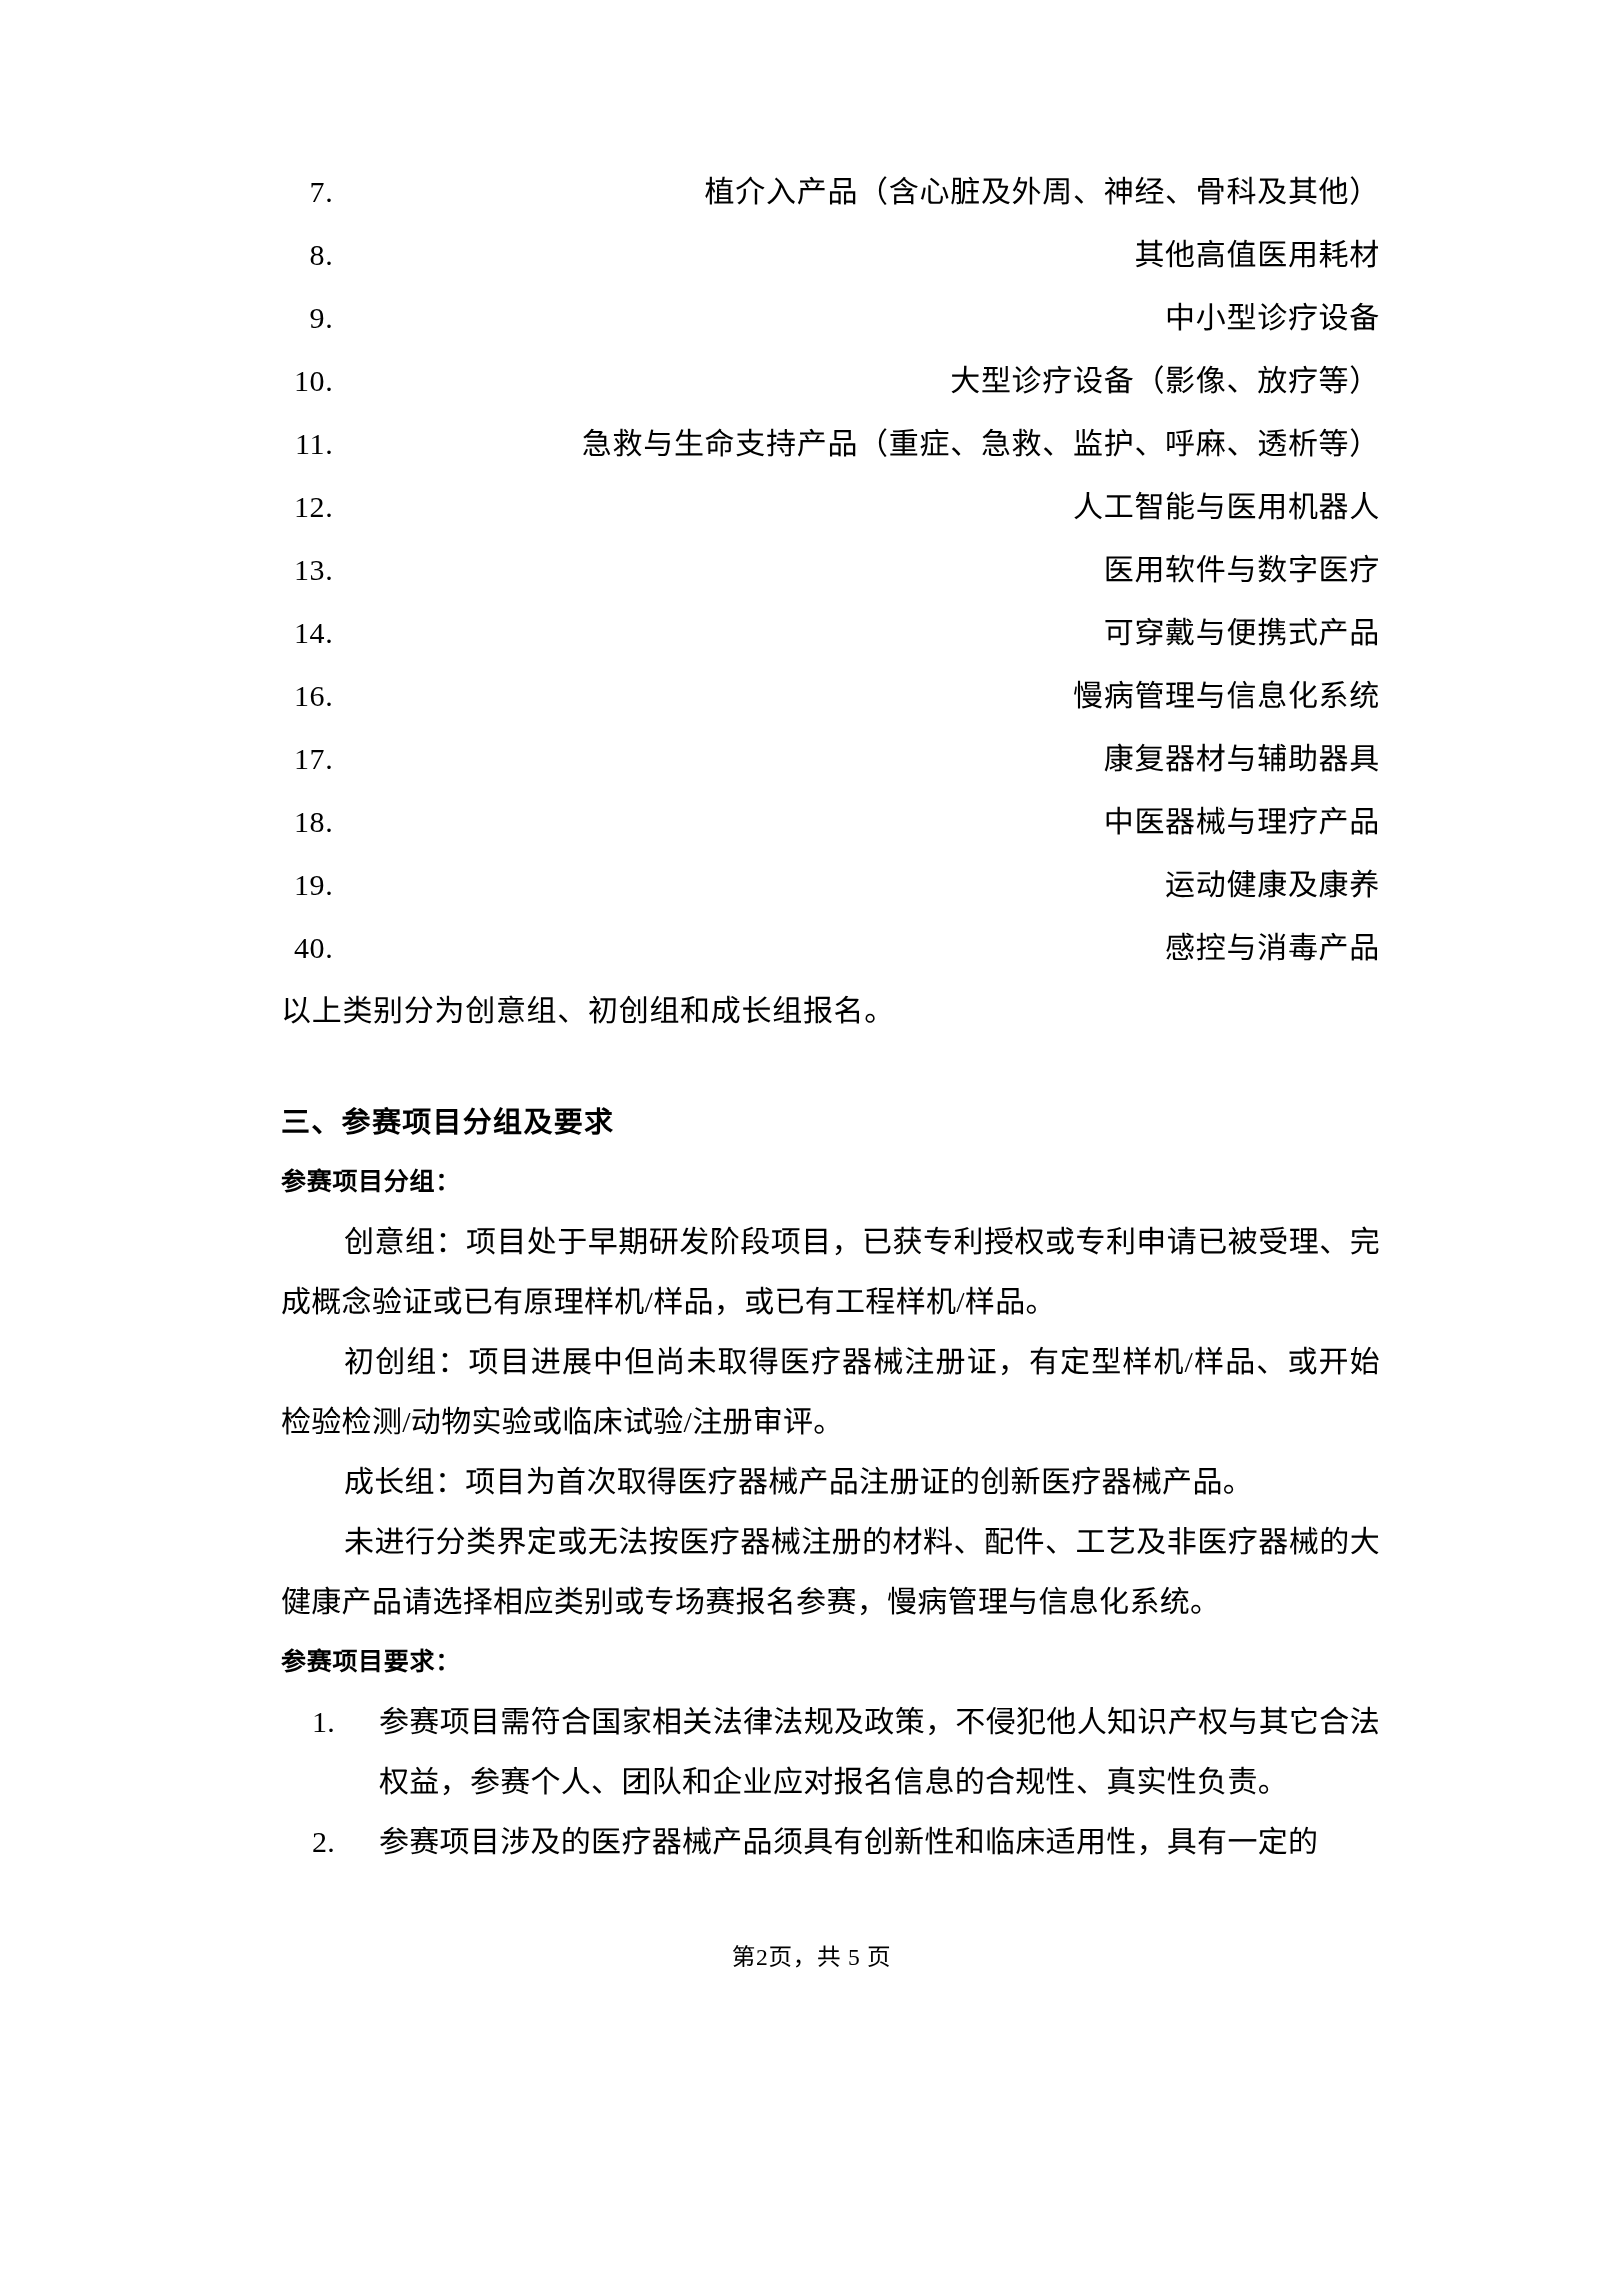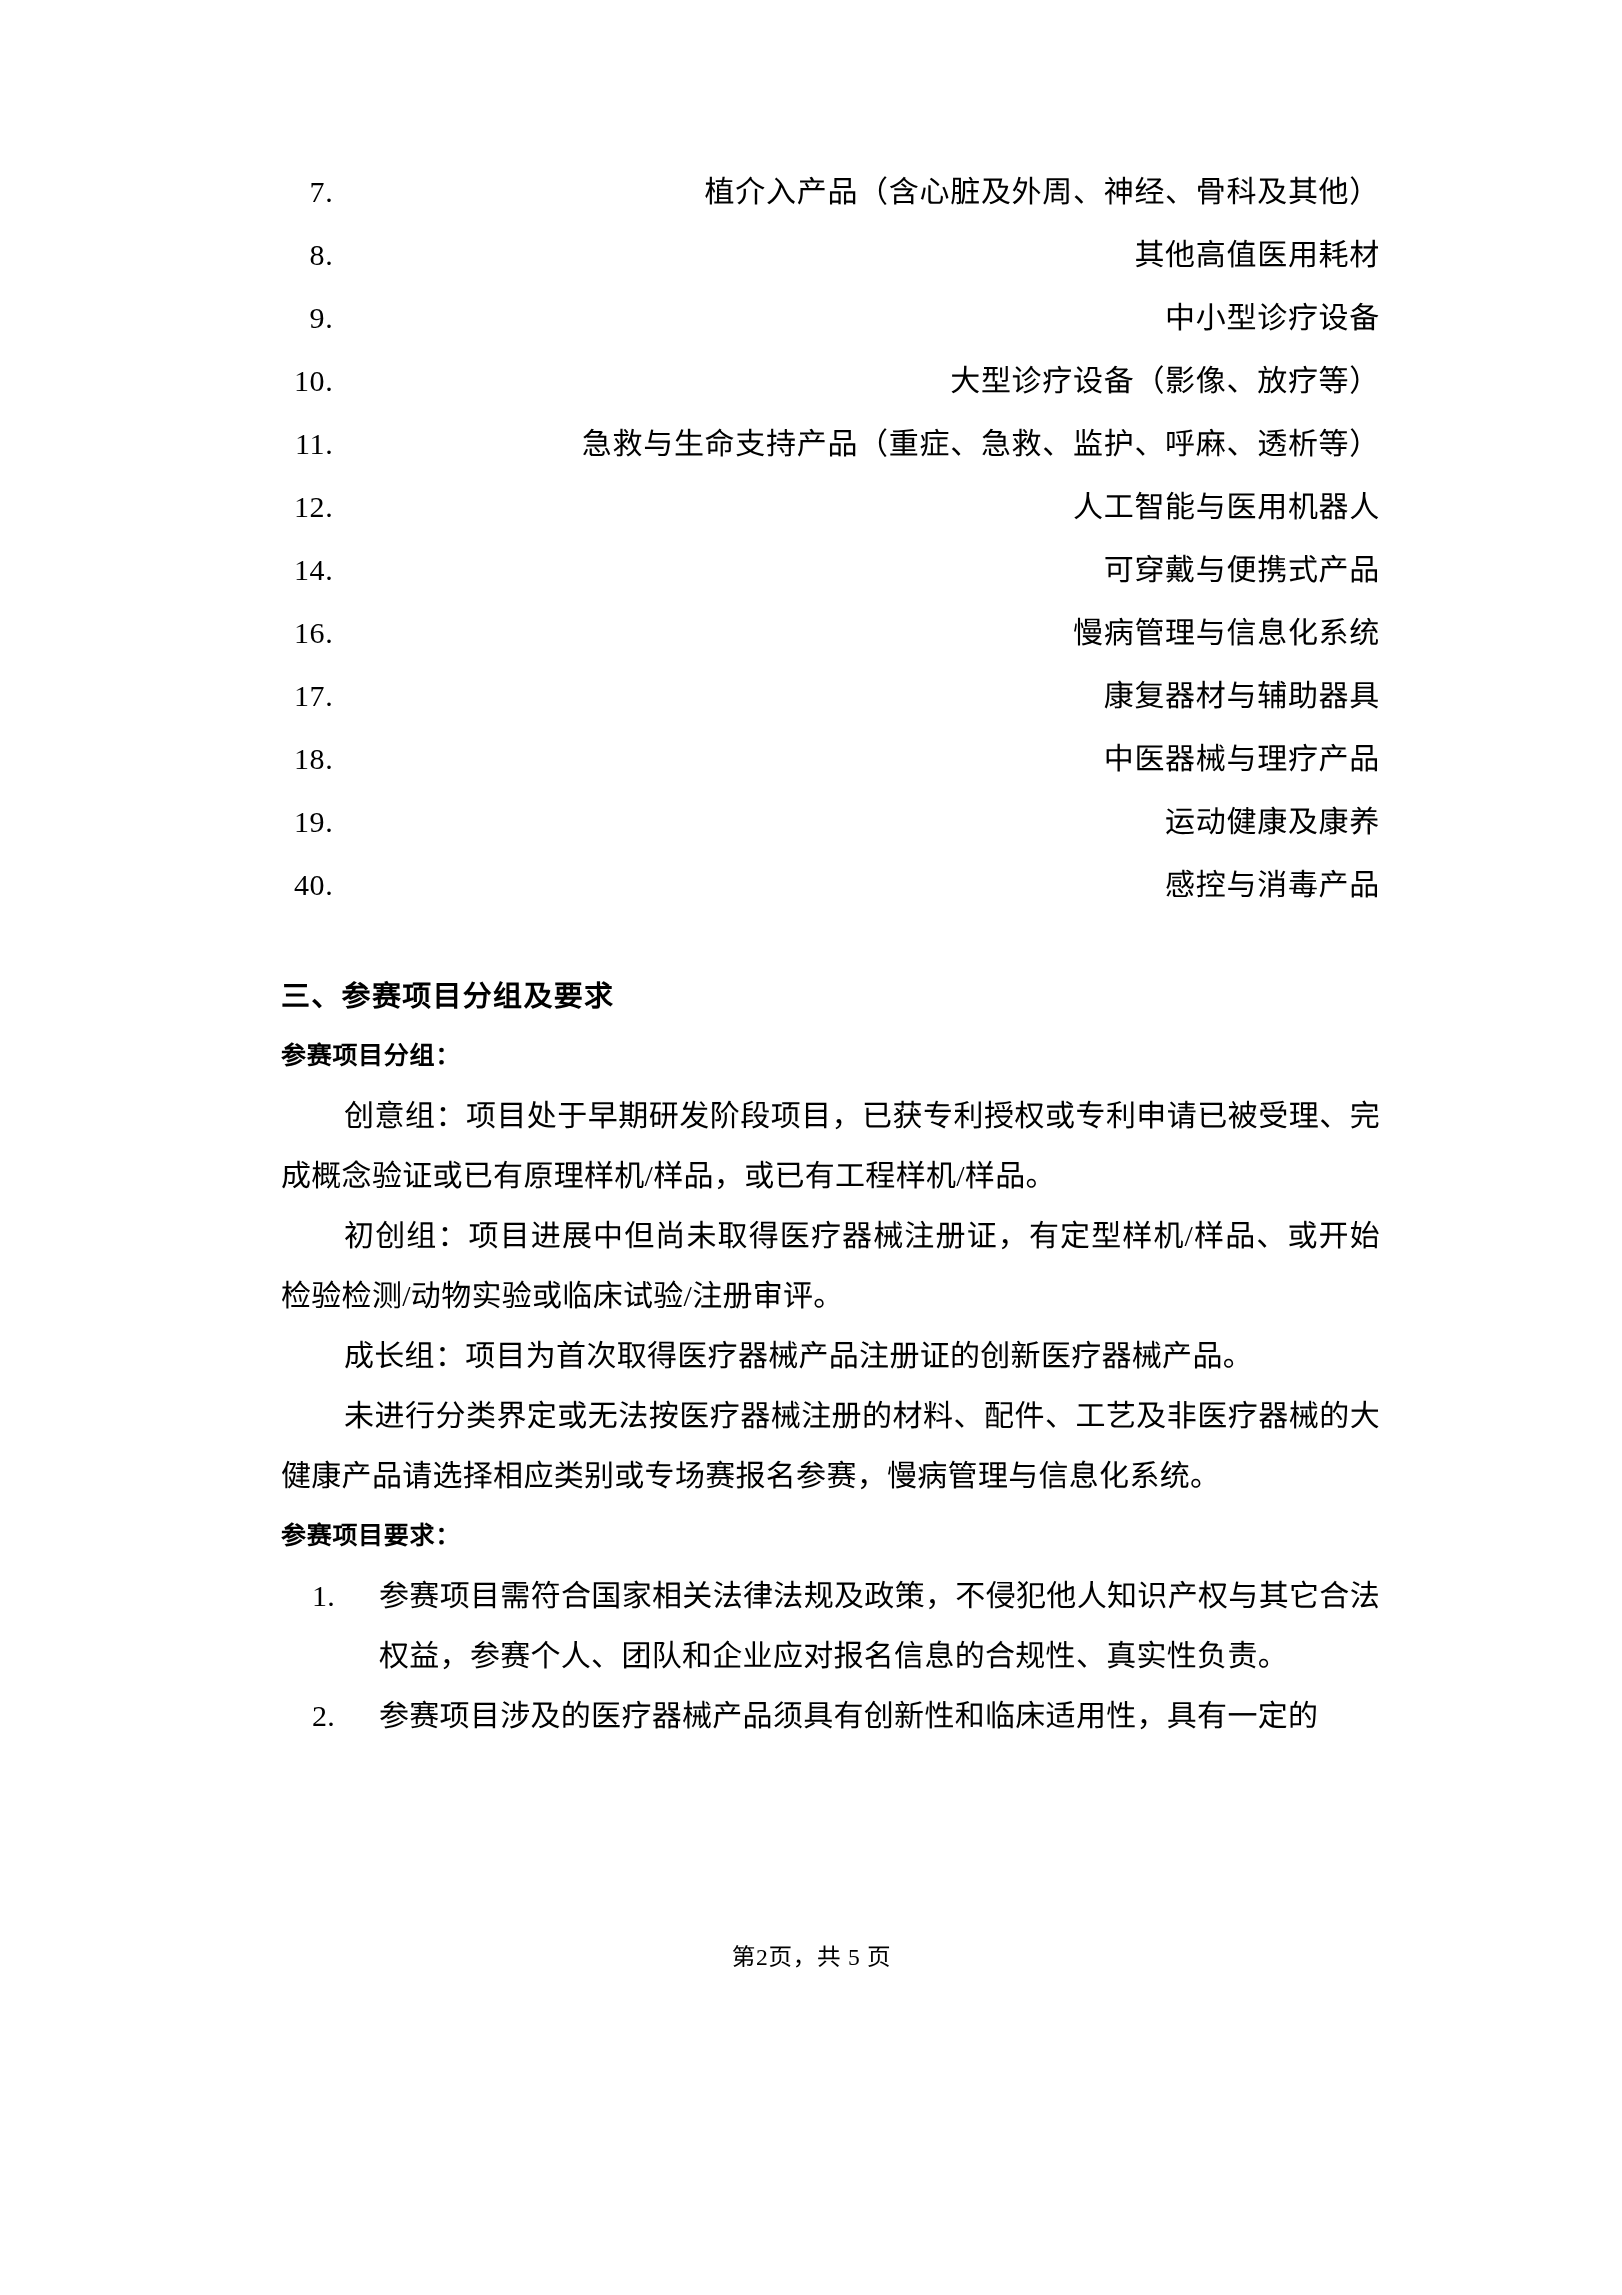--- a/index.html
+++ b/index.html
@@ -135,20 +135,24 @@
       </li>
       <li class="cat-item">
         <span class="cat-num">11.</span>
         <span class="cat-text">急救与生命支持产品（重症、急救、监护、呼麻、透析等）</span>
       </li>
       <li class="cat-item">
         <span class="cat-num">12.</span>
         <span class="cat-text">人工智能与医用机器人</span>
       </li>
       <li class="cat-item">
+        <span class="cat-num">13.</span>
+        <span class="cat-text">医用软件与数字医疗</span>
+      </li>
+      <li class="cat-item">
         <span class="cat-num">14.</span>
         <span class="cat-text">可穿戴与便携式产品</span>
       </li>
       <li class="cat-item">
         <span class="cat-num">16.</span>
         <span class="cat-text">慢病管理与信息化系统</span>
       </li>
       <li class="cat-item">
         <span class="cat-num">17.</span>
         <span class="cat-text">康复器材与辅助器具</span>
@@ -160,20 +164,21 @@
       <li class="cat-item">
         <span class="cat-num">19.</span>
         <span class="cat-text">运动健康及康养</span>
       </li>
       <li class="cat-item">
         <span class="cat-num">40.</span>
         <span class="cat-text">感控与消毒产品</span>
       </li>
     </ul>
 
+    <div class="note-line">以上类别分为创意组、初创组和成长组报名。</div>
 
     <div class="gap-block"></div>
 
     <div class="heading-2">三、参赛项目分组及要求</div>
 
     <div class="heading-3">参赛项目分组：</div>
 
     <div class="para">创意组：项目处于早期研发阶段项目，已获专利授权或专利申请已被受理、完成概念验证或已有原理样机/样品，或已有工程样机/样品。</div>
     <div class="para">初创组：项目进展中但尚未取得医疗器械注册证，有定型样机/样品、或开始检验检测/动物实验或临床试验/注册审评。</div>
     <div class="para">成长组：项目为首次取得医疗器械产品注册证的创新医疗器械产品。</div>

